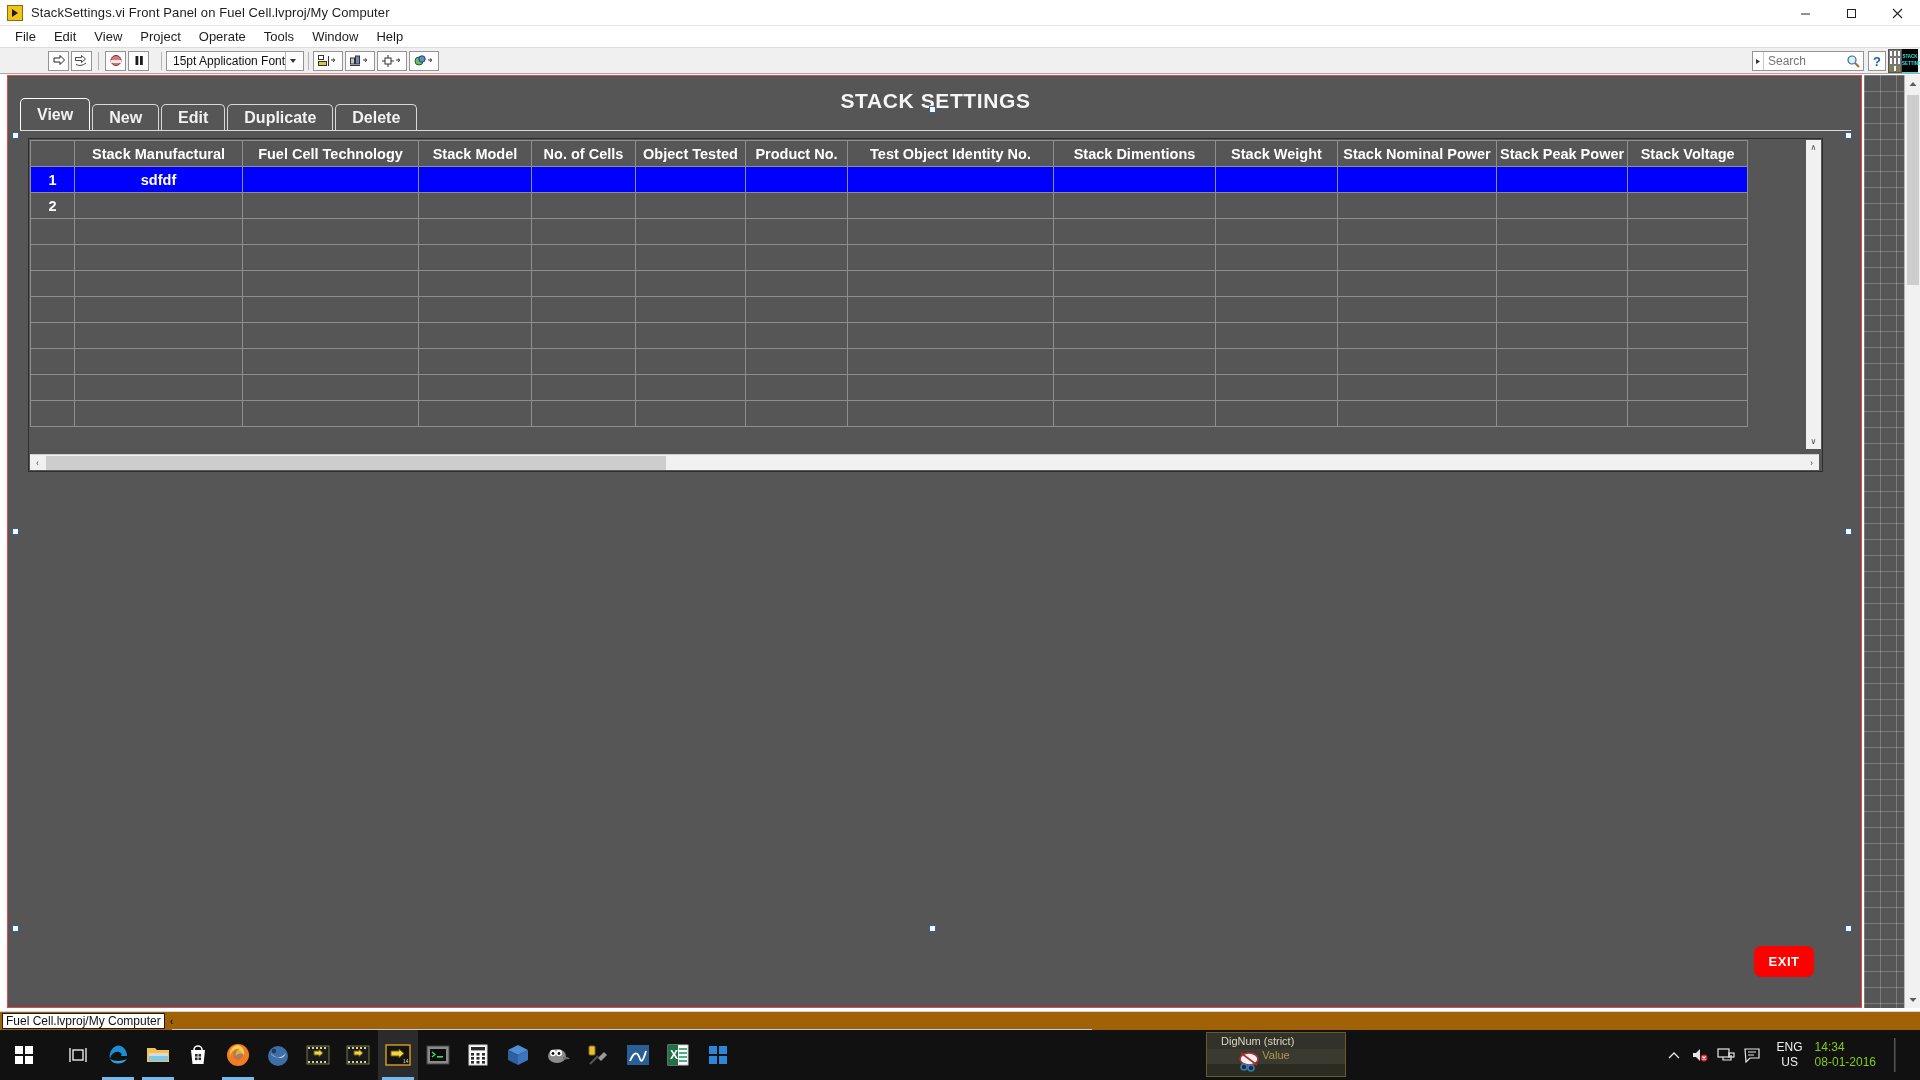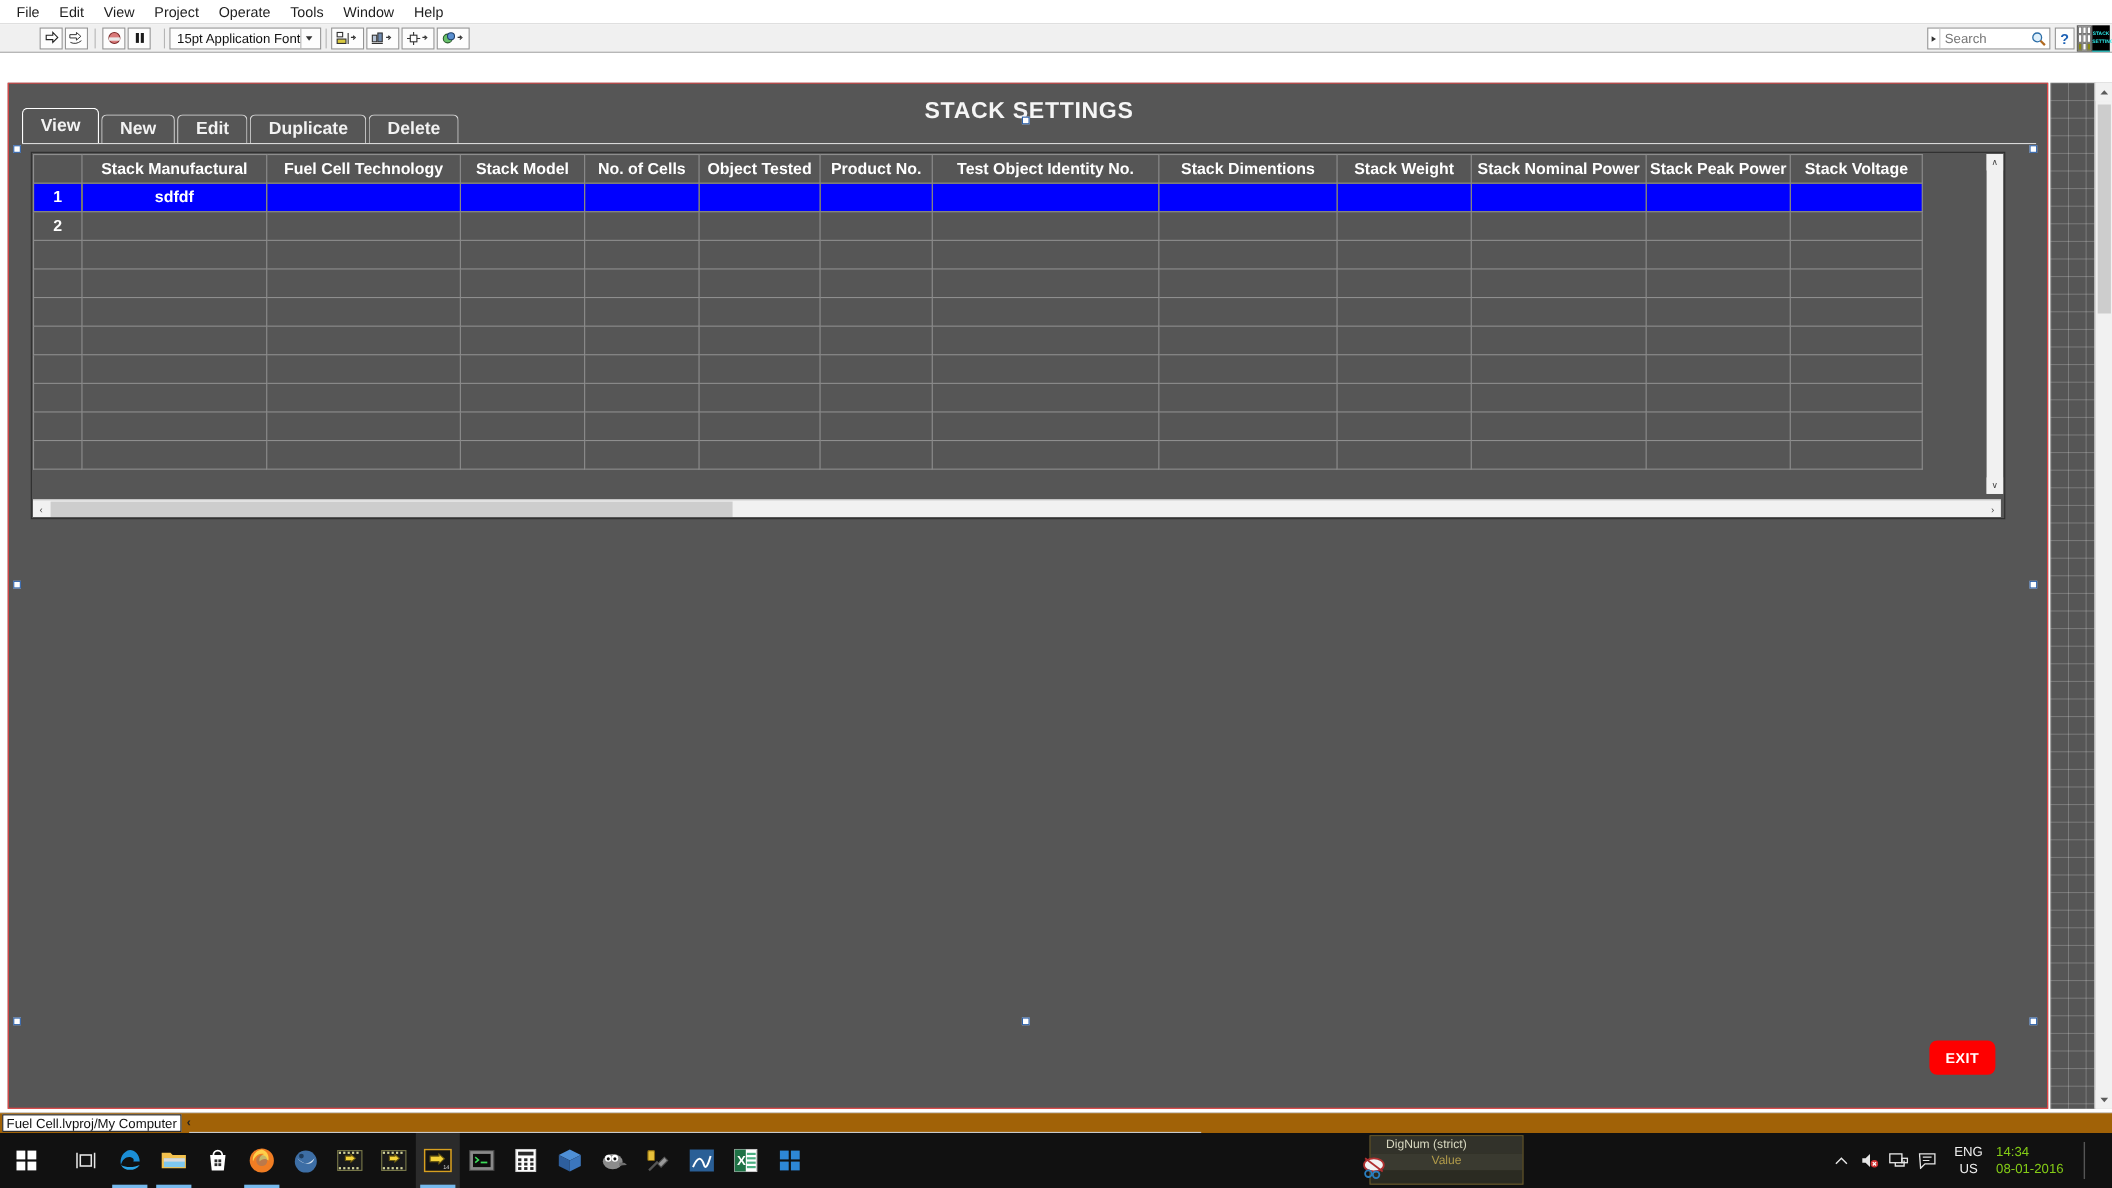--- a/index.html
+++ b/index.html
@@ -50,21 +50,21 @@
     border-bottom: 1px solid #dcdcdc;
   }
   .menu-item {
     font-size: 13px; color: #1d1d1d; padding: 2px 9px; line-height: 16px;
   }
 
   
   #toolbar {
     height: 26px; background: #f0f0f0;
     border-bottom: 1px solid #a8a8a8;
-    display: flex; align-items: center; padding-left: 36px;
+    display: flex; align-items: center; padding-left: 48px;
     position: relative;
   }
   .tb-group { display: flex; align-items: center; gap: 2px; margin-right: 8px; }
   .tb-btn {
     width: 21px; height: 20px; border: 1px solid #949494; background: #fdfdfd;
     display: flex; align-items: center; justify-content: center;
     position: relative;
   }
   .tb-btn.wide { width: 30px; }
   .tb-sep { width: 1px; height: 18px; background: #b5b5b5; margin: 0 4px; }
@@ -255,21 +255,21 @@
   }
   #status-chip {
     border: 1px solid #1c1c1c; font-size: 12px; color:#101010;
     padding: 0 3px; height: 16px; line-height:15px; margin-left: 2px; background:#fff;
   }
   #status-caret { font-size: 11px; color:#222; margin-left: 5px; font-weight:bold; }
   #status-line { position:absolute; left:172px; bottom:0px; width:920px; height:1px; background:#c9c9c9;}
 
   
   #tooltip-overlay {
-    position: absolute; left: 1245px; top: 1032px;
+    position: absolute; left: 1206px; top: 1032px;
     width: 140px; height: 45px;
     background: #2b2b22; border: 1px solid #6b5a2a;
     overflow: hidden; z-index: 60;
   }
   #tooltip-overlay .tt-top {
     height: 16px; display:flex; align-items:center;
     color:#d8d8c0; font-size: 11px; padding-left: 14px;
     background:#32322a;
   }
   #tooltip-overlay .tt-mid {
@@ -311,20 +311,42 @@
     color:#f0f0f0; font-size:12px; text-align:center; line-height:15px; margin: 0 12px;
   }
   #tray-clock { color:#84cc16; font-size:12px; text-align:left; line-height:15px; margin-right:6px;}
   #notif-btn { width: 26px; height:50px; display:flex;align-items:center;justify-content:center; }
 </style>
 </head>
 <body>
 
 <div id="app-window">
 
+  <div id="title-bar">
+    <div id="app-icon"></div>
+    <div id="title-text">StackSettings.vi Front Panel on Fuel Cell.lvproj/My Computer</div>
+    <div id="win-buttons">
+      <div class="win-btn">
+        <svg width="11" height="11" viewBox="0 0 11 11">
+            <line x1="1" y1="6" x2="10" y2="6" stroke="#222" stroke-width="1"></line>
+          </svg>
+      </div>
+      <div class="win-btn">
+        <svg width="11" height="11" viewBox="0 0 11 11">
+            <rect x="1.5" y="1.5" width="8" height="8" fill="none" stroke="#222" stroke-width="1"></rect>
+          </svg>
+      </div>
+      <div class="win-btn close">
+        <svg width="11" height="11" viewBox="0 0 11 11">
+            <line x1="1" y1="1" x2="10" y2="10" stroke="#222" stroke-width="1.1"></line>
+            <line x1="10" y1="1" x2="1" y2="10" stroke="#222" stroke-width="1.1"></line>
+          </svg>
+      </div>
+    </div>
+  </div>
 
   <div id="menu-bar">
     <div class="menu-item">File</div>
     <div class="menu-item">Edit</div>
     <div class="menu-item">View</div>
     <div class="menu-item">Project</div>
     <div class="menu-item">Operate</div>
     <div class="menu-item">Tools</div>
     <div class="menu-item">Window</div>
     <div class="menu-item">Help</div>

